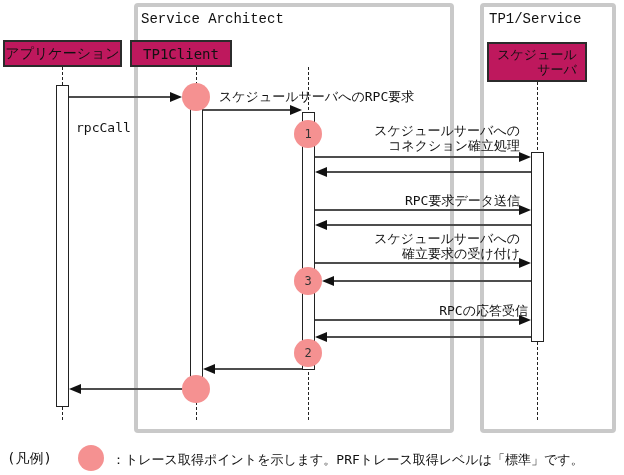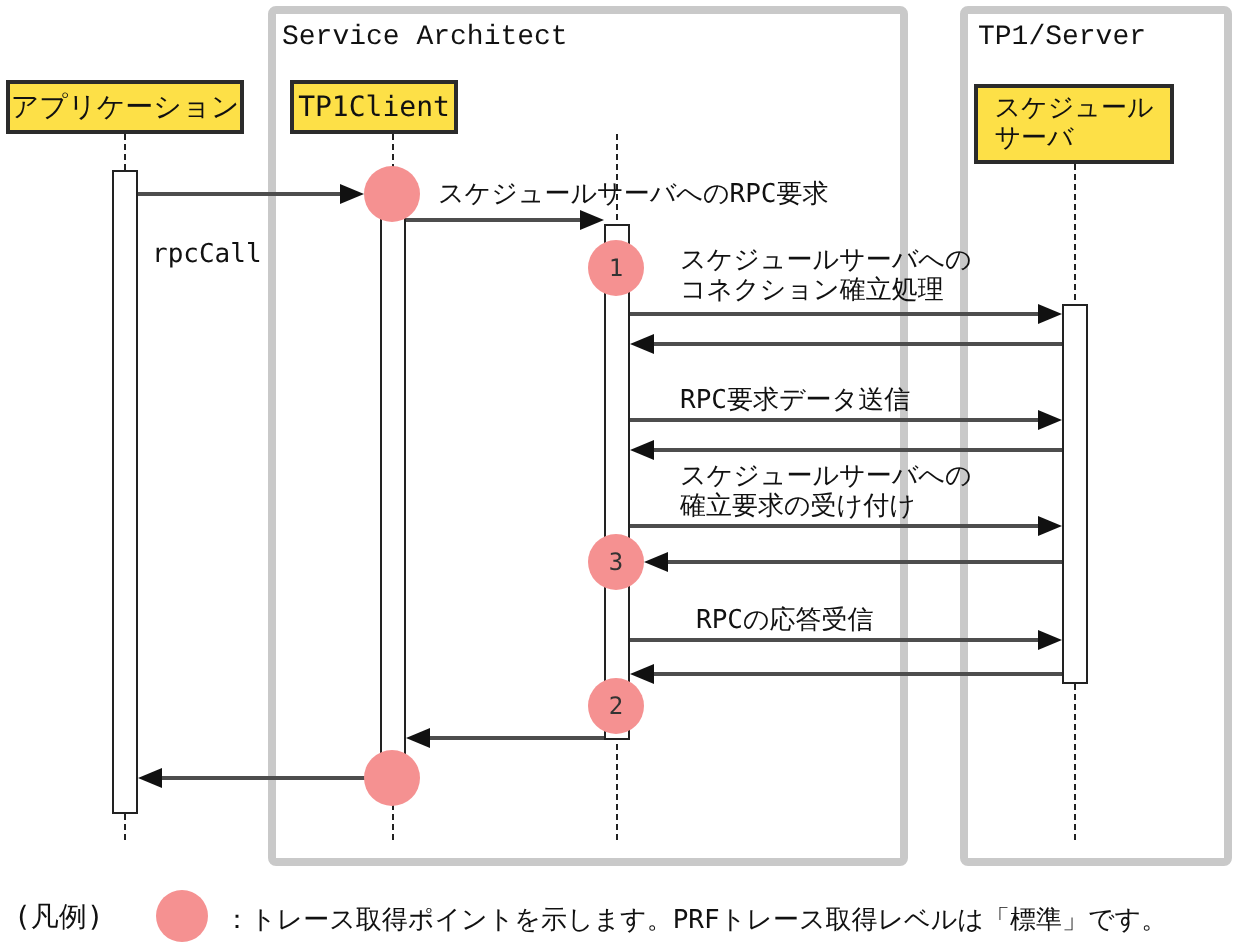--- a/index.html
+++ b/index.html
@@ -4,42 +4,42 @@
 <style>
   html,body{margin:0;padding:0;background:#fff;}
   #canvas{
     position:relative;width:624px;height:475px;background:#ffffff;
     font-family:"DejaVu Sans Mono","DejaVu Sans","Liberation Sans",monospace,sans-serif;
     color:#111;overflow:hidden;
   }
   .abs{position:absolute;box-sizing:border-box;}
   .container{border:4px solid #c9c9c9;border-radius:4px;background:transparent;}
   .container-label{font-size:14px;white-space:nowrap;font-family:Liberation Mono, monospace;}
-  .actor-box{background:#fde047;border:2px solid #2b2b2b;display:flex;align-items:center;justify-content:center;
+  .actor-box{background:#be185d;border:2px solid #2b2b2b;display:flex;align-items:center;justify-content:center;
     font-size:14px;white-space:nowrap;text-align:center;}
   .lifeline{border-left:1px dashed #222;width:0;}
   .activation{background:#fff;border:1.5px solid #222;}
   .aline{height:2px;background:#4d4d4d;}
   .ahead-r{width:0;height:0;border-top:5px solid transparent;border-bottom:5px solid transparent;border-left:12px solid #111;}
   .ahead-l{width:0;height:0;border-top:5px solid transparent;border-bottom:5px solid transparent;border-right:12px solid #111;}
   .msg{font-size:13px;white-space:nowrap;}
-  .ml{white-space:pre-line;text-align:left;line-height:15px;}
+  .ml{white-space:pre-line;text-align:right;line-height:15px;}
   .tp{width:28px;height:28px;border-radius:50%;background:#f59191;display:flex;align-items:center;justify-content:center;
     font-size:12px;color:#333;}
   .legend-text{font-size:13px;white-space:nowrap;}
 </style>
 </head>
 <body>
 
 <div id="canvas">
 
   <div class="abs container" style="left:134px;top:3px;width:320px;height:430px;"></div>
   <div class="abs container" style="left:480px;top:3px;width:136px;height:430px;"></div>
   <div class="abs container-label" style="left:141px;top:11px;">Service Architect</div>
-  <div class="abs container-label" style="left:489px;top:11px;">TP1/Server</div>
+  <div class="abs container-label" style="left:489px;top:11px;">TP1/Service</div>
 
   <div class="abs lifeline" style="left:62px;top:67px;height:353px;"></div>
   <div class="abs lifeline" style="left:196px;top:67px;height:353px;"></div>
   <div class="abs lifeline" style="left:308px;top:67px;height:353px;"></div>
   <div class="abs lifeline" style="left:537px;top:82px;height:338px;"></div>
 
   <div class="abs activation" style="left:56px;top:85px;width:13px;height:322px;"></div>
   <div class="abs activation" style="left:190px;top:97px;width:13px;height:304px;"></div>
   <div class="abs activation" style="left:302px;top:112px;width:13px;height:258px;"></div>
   <div class="abs activation" style="left:531px;top:152px;width:13px;height:190px;"></div>
@@ -97,21 +97,21 @@
     <span>3</span>
   </div>
   <div class="abs tp" style="left:294px;top:339px;">
     <span>2</span>
   </div>
   <div class="abs tp" style="left:182px;top:375px;"></div>
 
   <div class="abs actor-box" style="left:3px;top:40px;width:119px;height:27px;">
     <span>アプリケーション</span>
   </div>
-  <div class="abs actor-box" style="left:145px;top:40px;width:84px;height:27px;">
+  <div class="abs actor-box" style="left:130px;top:40px;width:102px;height:27px;">
     <span>TP1Client</span>
   </div>
   <div class="abs actor-box ml" style="left:487px;top:42px;width:100px;height:40px;font-size:13px;">
     <span class="ml">スケジュール
 サーバ</span>
   </div>
 
   <div class="abs legend-text" style="left:7px;top:450px;font-size:14px;">(凡例)</div>
   <div class="abs tp" style="left:78px;top:445px;width:26px;height:26px;"></div>
   <div class="abs legend-text" style="left:112px;top:451px;">：トレース取得ポイントを示します。PRFトレース取得レベルは「標準」です。</div>

